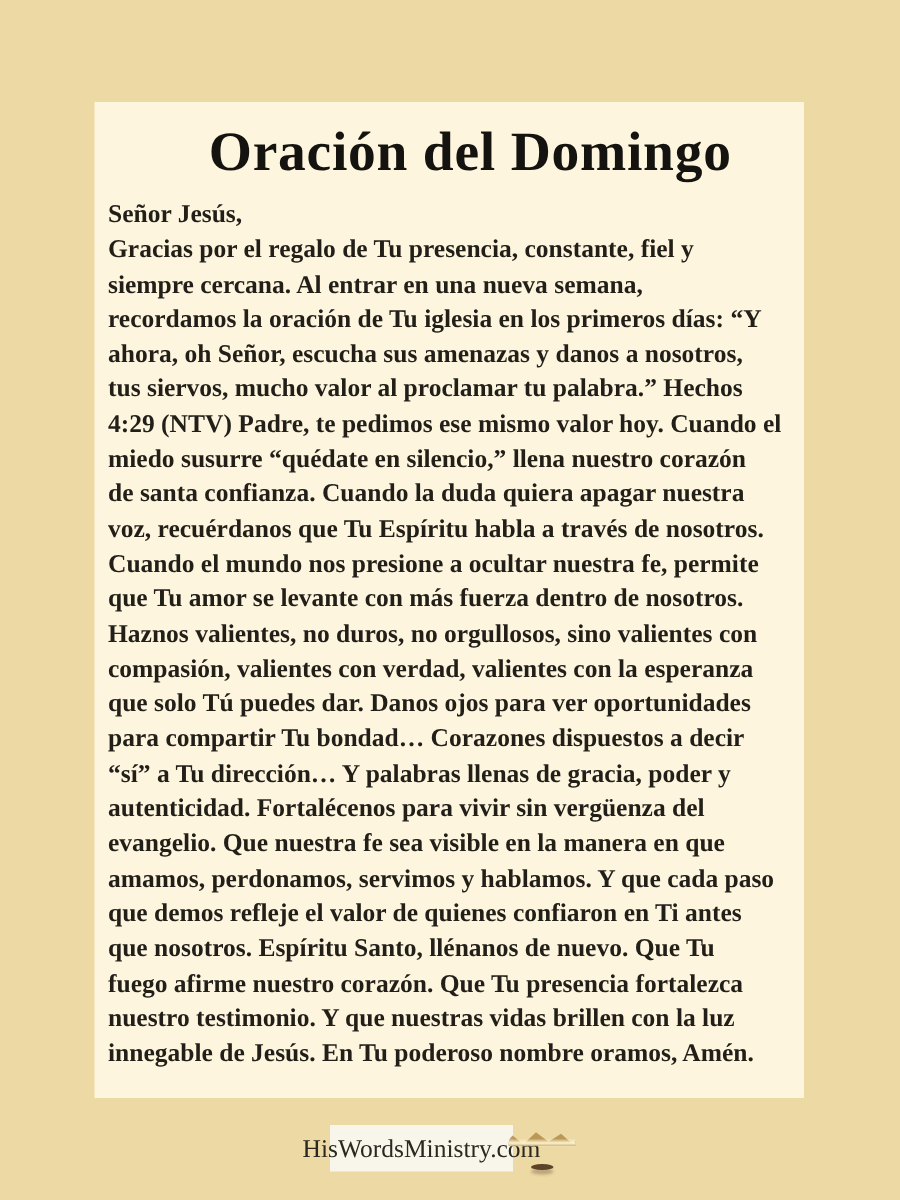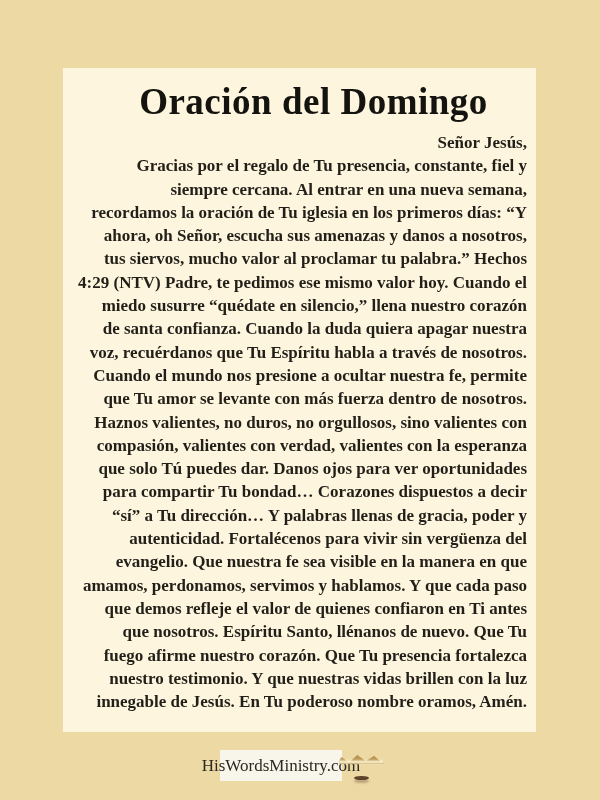--- a/index.html
+++ b/index.html
@@ -37,21 +37,21 @@
 
   .prayer {
     margin: 7px auto 0 auto;
     width: 455px;
     white-space: pre-line;
     font-family: "Liberation Serif", "DejaVu Serif", serif;
     font-size: 17px;
     line-height: 23.3px;
     font-weight: 600;
     color: #221f19;
-    text-align: right;
+    text-align: left;
   }
 
   .watermark {
     position: absolute;
     left: 220px;
     top: 742px;
     width: 164px;
     height: 46px;
   }
 

